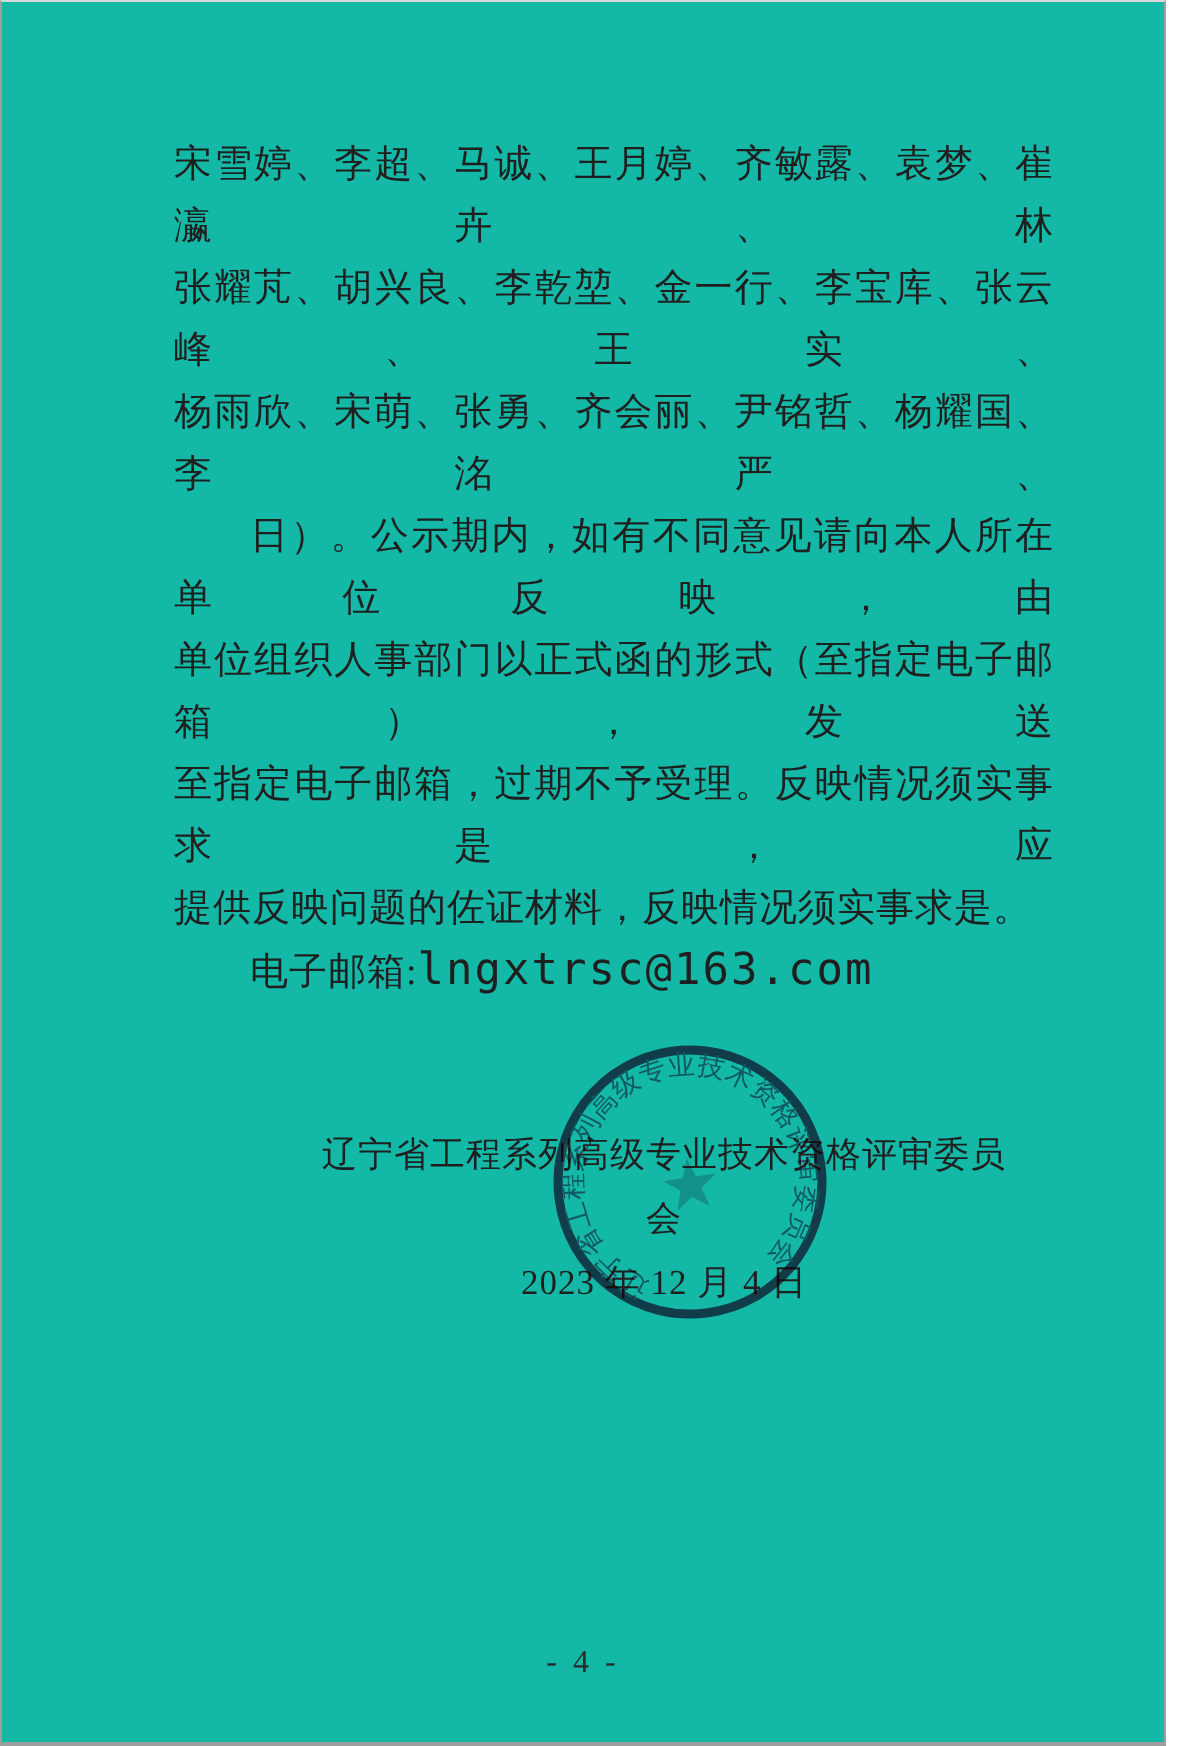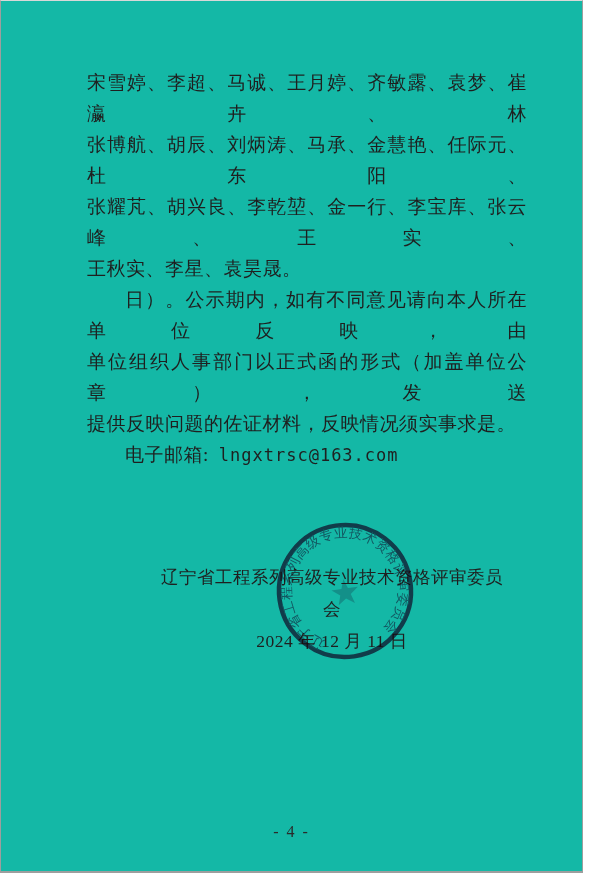--- a/index.html
+++ b/index.html
@@ -21,23 +21,23 @@
     left:86px;top:66px;width:440px;
     font-size:19px;line-height:31px;
     letter-spacing:0.5px;
   }
   .jline{text-align:justify;text-align-last:justify;}
   .jline.last{text-align-last:left;}
   .notice .jline:first-child{text-indent:2em;}
   .email-line{text-indent:2em;}
   .email-line .addr{
     font-family:"DejaVu Sans Mono","Liberation Mono",monospace;
-    font-size:17px;letter-spacing:1px;
+    font-size:22px;letter-spacing:1px;
   }
-  .email-line .lbl{margin-right:10px;}
+  .email-line .lbl{}
   .signature{
     position:absolute;
     left:158px;top:560px;width:346px;
     text-align:center;
     font-size:17.5px;line-height:32px;
     letter-spacing:0.5px;
     z-index:1;
   }
   .seal{
     position:absolute;
@@ -65,37 +65,37 @@
   }
 </style>
 </head>
 <body>
 
 <div class="page">
 
   <div class="body-text">
     <div class="names">
         <div class="jline">宋雪婷、李超、马诚、王月婷、齐敏露、袁梦、崔瀛卉、林</div>
-        <div class="jline">张博航、胡辰、刘炳涛、马承、金慧艳、任际元、杜东阳、</div>
         <div class="jline">张耀芃、胡兴良、李乾堃、金一行、李宝库、张云峰、王实、</div>
-        <div class="jline last">王秋实、李星、袁昊晟。</div>
+        <div class="jline">杨雨欣、宋萌、张勇、齐会丽、尹铭哲、杨耀国、李洺严、</div>
       </div>
     <div class="notice">
         <div class="jline">日）。公示期内，如有不同意见请向本人所在单位反映，由</div>
-        <div class="jline">单位组织人事部门以正式函的形式（加盖单位公章），发送</div>
+        <div class="jline">单位组织人事部门以正式函的形式（至指定电子邮箱），发送</div>
+        <div class="jline">至指定电子邮箱，过期不予受理。反映情况须实事求是，应</div>
         <div class="jline last">提供反映问题的佐证材料，反映情况须实事求是。</div>
       </div>
     <div class="email-line">
       <span class="lbl">电子邮箱:</span><span class="addr">lngxtrsc@163.com</span>
     </div>
   </div>
 
   <div class="signature">
     <div>辽宁省工程系列高级专业技术资格评审委员会</div>
-    <div>2024 年 12 月 11 日</div>
+    <div>2023 年 12 月 4 日</div>
   </div>
 
   <div class="seal">
     <svg viewBox="0 0 152 152" width="152" height="152">
       <circle class="ring" cx="76" cy="76" r="66" fill="none" stroke-width="4.5"></circle>
       <path id="sealArc" d="M 49 122.8 A 54 54 0 1 1 103 122.8" fill="none"></path>
       <text class="arc-text">
         <textPath href="#sealArc" startOffset="0" textLength="276" lengthAdjust="spacing">辽宁省工程系列高级专业技术资格评审委员会</textPath>
       </text>
       <polygon class="star" points="76,64 79.3,73.5 89.3,73.7 81.3,79.7 84.2,89.3 76,83.6 67.8,89.3 70.7,79.7 62.7,73.7 72.7,73.5"></polygon>

